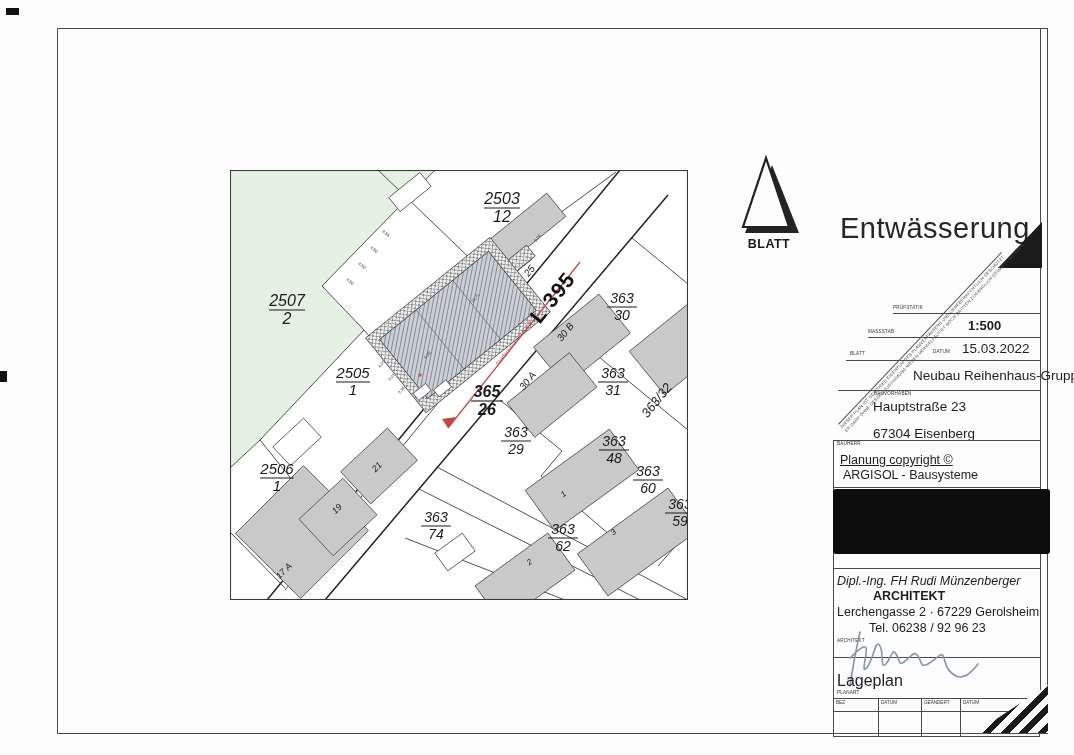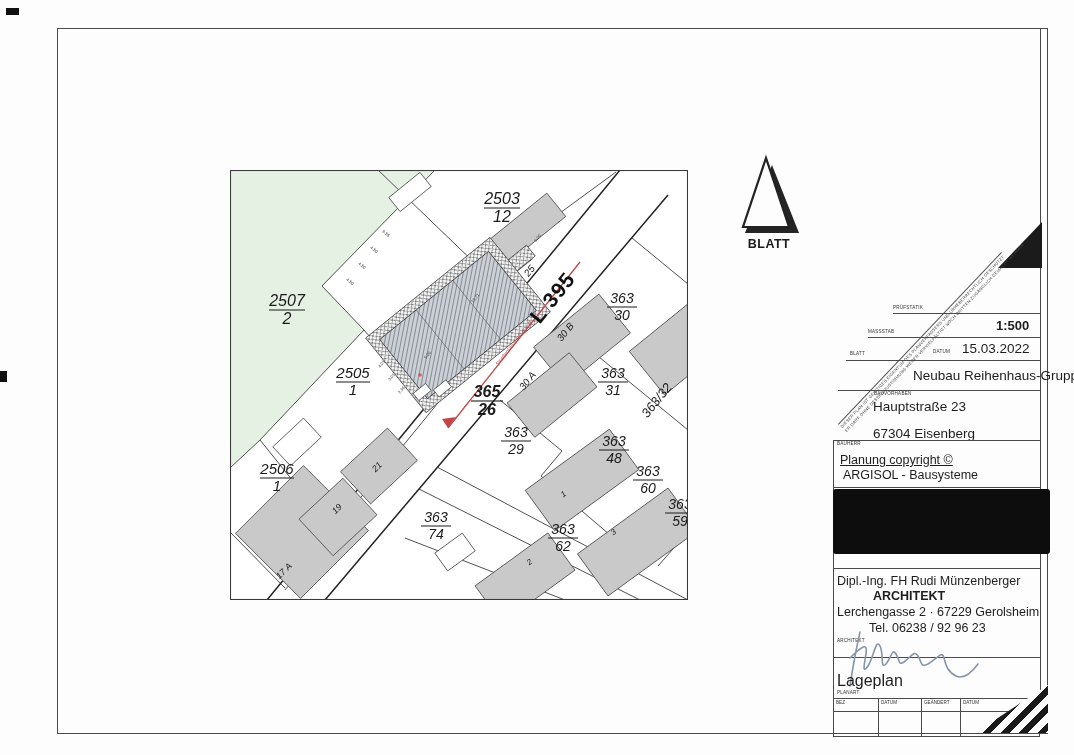--- a/index.html
+++ b/index.html
@@ -236,32 +236,33 @@
 
   <rect x="0.5" y="0.5" width="457" height="429" fill="none" stroke="#3a3a3a" stroke-width="1.1"></rect>
 </svg>
 
 <svg class="abs" style="left:737px;top:153px;width:66px;height:84px;" viewBox="0 0 66 84">
   <polygon points="35,12 62,80 8,80" fill="#242424"></polygon>
   <polygon points="29,5 6,74 52,74" fill="#fdfdfd" stroke="#222" stroke-width="2.2"></polygon>
 </svg>
 <div id="norden-label">BLATT</div>
 
+<div id="drawing-title">Entwässerung</div>
 <div id="black-triangle"></div>
 
 <div id="diag">
   <div>DIESER PLAN IST GEISTIGES EIGENTUM DES PLANVERFASSERS UND URHEBERRECHTLICH GESCHÜTZT</div>
   <div>ER DARF OHNE DESSEN ZUSTIMMUNG WEDER VERVIELFÄLTIGT NOCH DRITTEN ZUGÄNGLICH GEMACHT WERDEN</div>
 </div>
 
 <div class="hline" style="left:893px;top:313px;width:147px;"></div>
 <span class="tl" style="left:893px;top:306px;">PRÜFSTATIK</span>
 
 <span class="tl" style="left:868px;top:330px;">MASSSTAB</span>
-<div class="val" style="left:968px;top:318px;margin-left:28px;">1:500</div>
+<div class="val" style="left:968px;top:318px;">1:500</div>
 <div class="hline" style="left:868px;top:337px;width:172px;"></div>
 
 <span class="tl" style="left:850px;top:352px;">BLATT</span>
 <span class="tl" style="left:933px;top:350px;">DATUM</span>
 <div class="val" style="left:962px;top:341px;font-weight:normal;font-size:13.5px;">15.03.2022</div>
 <div class="hline" style="left:846px;top:360px;width:194px;"></div>
 
 <div class="txt" style="left:893px;top:368px;font-size:13.5px;margin-left:20px;">Neubau Reihenhaus-Gruppe</div>
 <div class="hline" style="left:838px;top:390px;width:202px;"></div>
 <span class="tl" style="left:874px;top:392px;">BAUVORHABEN</span>
@@ -272,21 +273,21 @@
 <span class="tl" style="left:837px;top:442px;">BAUHERR</span>
 <div class="vline" style="left:833px;top:440px;height:293px;"></div>
 
 <div class="txt" style="left:840px;top:453px;text-decoration:underline;">Planung copyright ©</div>
 <div class="txt" style="left:843px;top:468px;">ARGISOL - Bausysteme</div>
 <div class="hline" style="left:833px;top:487px;width:207px;"></div>
 
 <div id="redact-box"></div>
 <div class="hline" style="left:833px;top:568px;width:207px;"></div>
 
-<div class="txt" style="left:837px;top:574px;">Dipl.-Ing. FH Rudi Münzenberger</div>
+<div class="txt" style="left:837px;top:574px;font-style:italic;">Dipl.-Ing. FH Rudi Münzenberger</div>
 <div class="txt" style="left:873px;top:589px;font-weight:bold;">ARCHITEKT</div>
 <div class="txt" style="left:837px;top:605px;">Lerchengasse 2 · 67229 Gerolsheim</div>
 <div class="txt" style="left:837px;top:621px;margin-left:32px;">Tel. 06238 / 92 96 23</div>
 <span class="tl" style="left:837px;top:639px;">ARCHITEKT</span>
 <div class="hline" style="left:833px;top:657px;width:207px;"></div>
 
 <svg class="abs" style="left:840px;top:618px;width:150px;height:72px;" viewBox="0 0 150 72">
   <path d="M20,14 C16,32 12,54 10,68 M10,40 C22,28 28,24 26,36 C24,48 22,56 28,48 C34,38 36,20 40,28 C44,36 40,52 46,46 C52,38 52,30 56,36 C60,42 58,48 64,44 C72,38 74,32 78,38 C82,44 80,50 88,46 C98,40 102,32 104,40 C106,48 108,54 116,58 C124,62 132,54 138,46" fill="none" stroke="#8795aa" stroke-width="1.6" stroke-linecap="round"></path>
 </svg>
 

